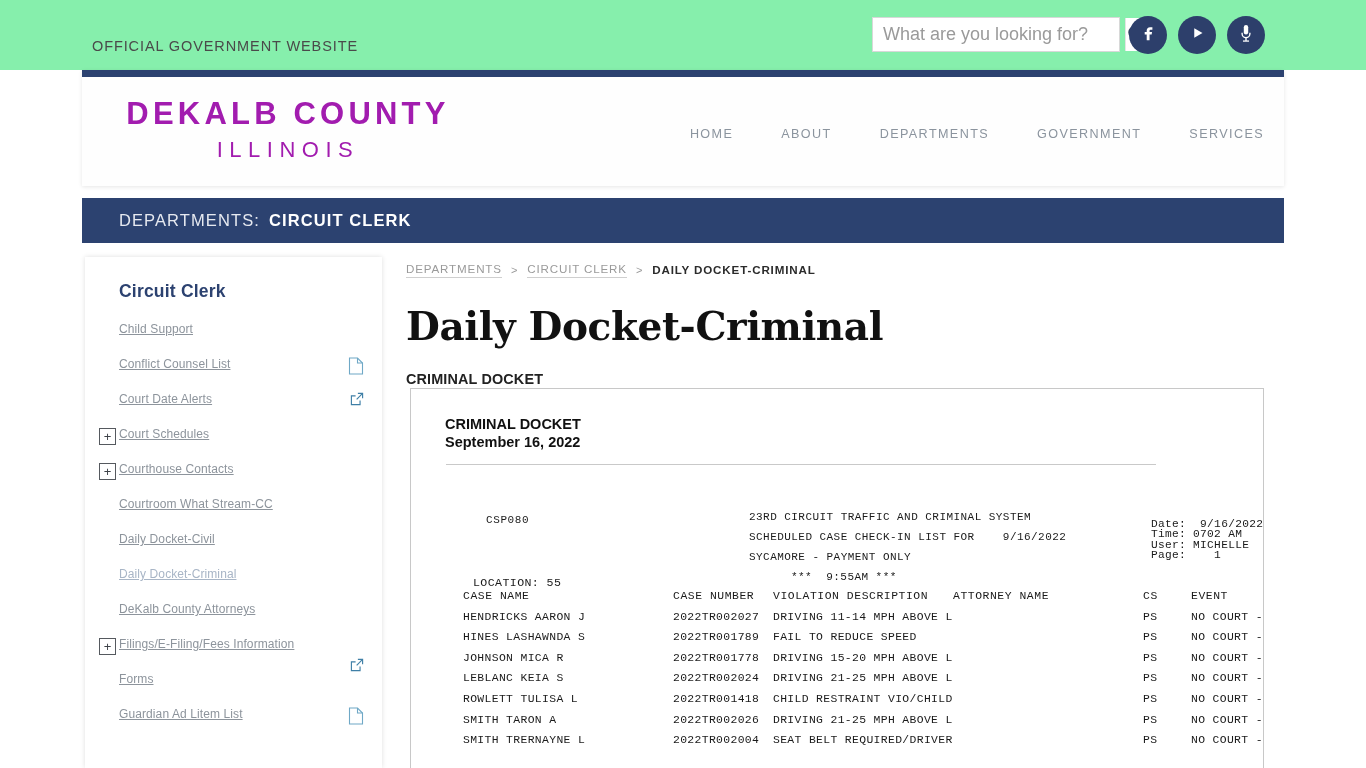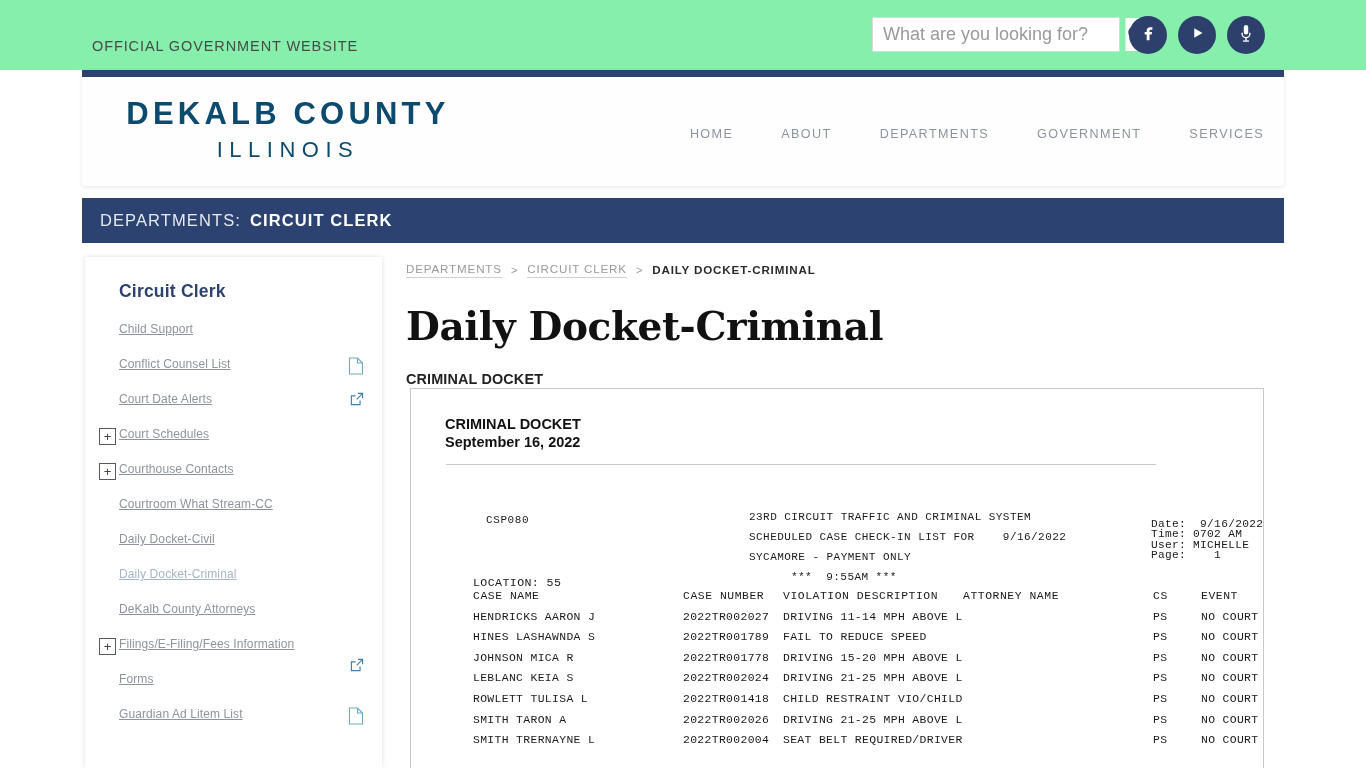--- a/index.html
+++ b/index.html
@@ -48,21 +48,21 @@
   }
 
   
   .masthead {
     position: absolute; left: 82px; top: 70px; width: 1202px; height: 116px;
     background: #fefefe; border-top: 7px solid #2c4270;
     box-shadow: 0 1px 4px rgba(0,0,0,.10);
   }
   .logo {
     position: absolute; left: 16px; top: 18px; width: 380px; text-align: center;
-    color: #0c4a6e;
+    color: #a21caf;
   }
   .logo .l1 {
     font-size: 31px; font-weight: 700; letter-spacing: 4.2px; line-height: 1.25;
   }
   .logo .l2 {
     font-size: 22px; font-weight: 400; letter-spacing: 6.5px; line-height: 1.3;
     margin-top: 2px;
   }
   .mainnav {
     position: absolute; right: 20px; top: 50px;
@@ -70,21 +70,21 @@
   }
   .mainnav a {
     font-size: 12.6px; letter-spacing: 1.4px; color: #8b949e;
     text-decoration: none; white-space: nowrap;
   }
 
   
   .dept-banner {
     position: absolute; left: 82px; top: 198px; width: 1202px; height: 45px;
     background: #2c4270; color: #fff;
-    display: flex; align-items: center; padding-left: 18px;
+    display: flex; align-items: center; padding-left: 37px;
   }
   .dept-banner .lbl { font-size: 16.5px; letter-spacing: 1.1px; color:#e6e9f0; font-weight:400; }
   .dept-banner .val { font-size: 16.5px; letter-spacing: 1.1px; font-weight: 700; margin-left: 9px; color:#fff; }
 
   
   .sidebar {
     position: absolute; left: 85px; top: 257px; width: 297px; height: 511px;
     background: #ffffff; box-shadow: 0 0 5px rgba(0,0,0,.13);
     overflow: hidden;
   }
@@ -149,21 +149,21 @@
   .mono { font-family: "Liberation Mono", "DejaVu Sans Mono", monospace; color: #1a1a1a; }
   .doc-code { position: absolute; left: 75px; top: 125px; font-size: 11px; letter-spacing: .6px; }
   .doc-loc  { position: absolute; left: 62px; top: 187px; font-size: 11.6px; letter-spacing: .4px; }
   .doc-center { position: absolute; left: 338px; top: 118px; font-size: 11px; letter-spacing: .45px; line-height: 20px; }
   .doc-center .c-line { white-space: pre; display: block; }
   .doc-center .c-stars { display: block; padding-left: 42px; }
   .doc-meta {
     position: absolute; left: 740px; top: 130px; font-size: 11.2px; line-height: 10.3px; letter-spacing: .3px;
   }
   .doc-meta span { display: block; white-space: pre; }
-  .doc-table { position: absolute; left: 62px; top: 201px; font-size: 11.4px; letter-spacing: .35px; }
+  .doc-table { position: absolute; left: 52px; top: 201px; font-size: 11.4px; letter-spacing: .35px; }
   .doc-row { display: flex; height: 20.6px; align-items: flex-start; white-space: nowrap; }
   .c-name { width: 210px; }
   .c-num  { width: 100px; }
   .c-viol { width: 180px; }
   .c-atty { width: 190px; }
   .c-cs   { width: 48px; }
   .c-evt  { width: 140px; }
   .doc-row.hdr { letter-spacing: .55px; }
 </style>
 </head>

